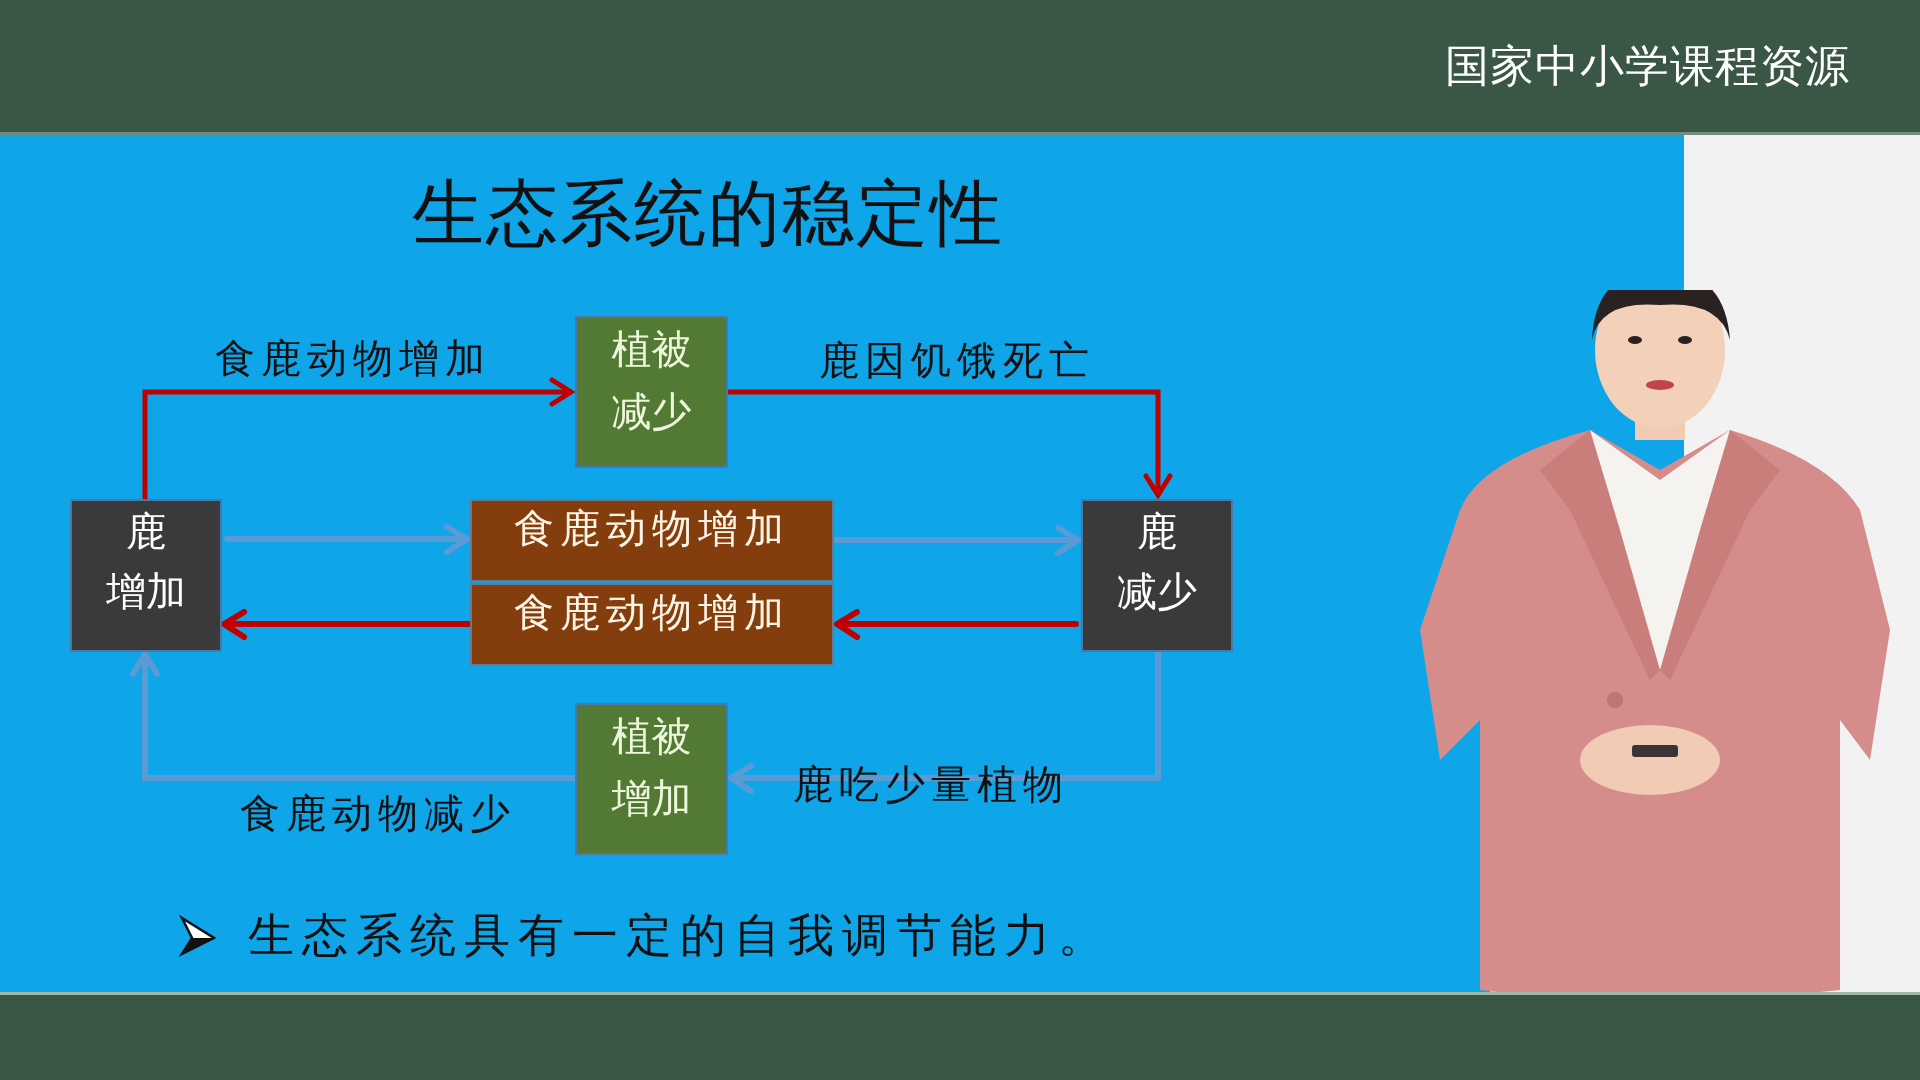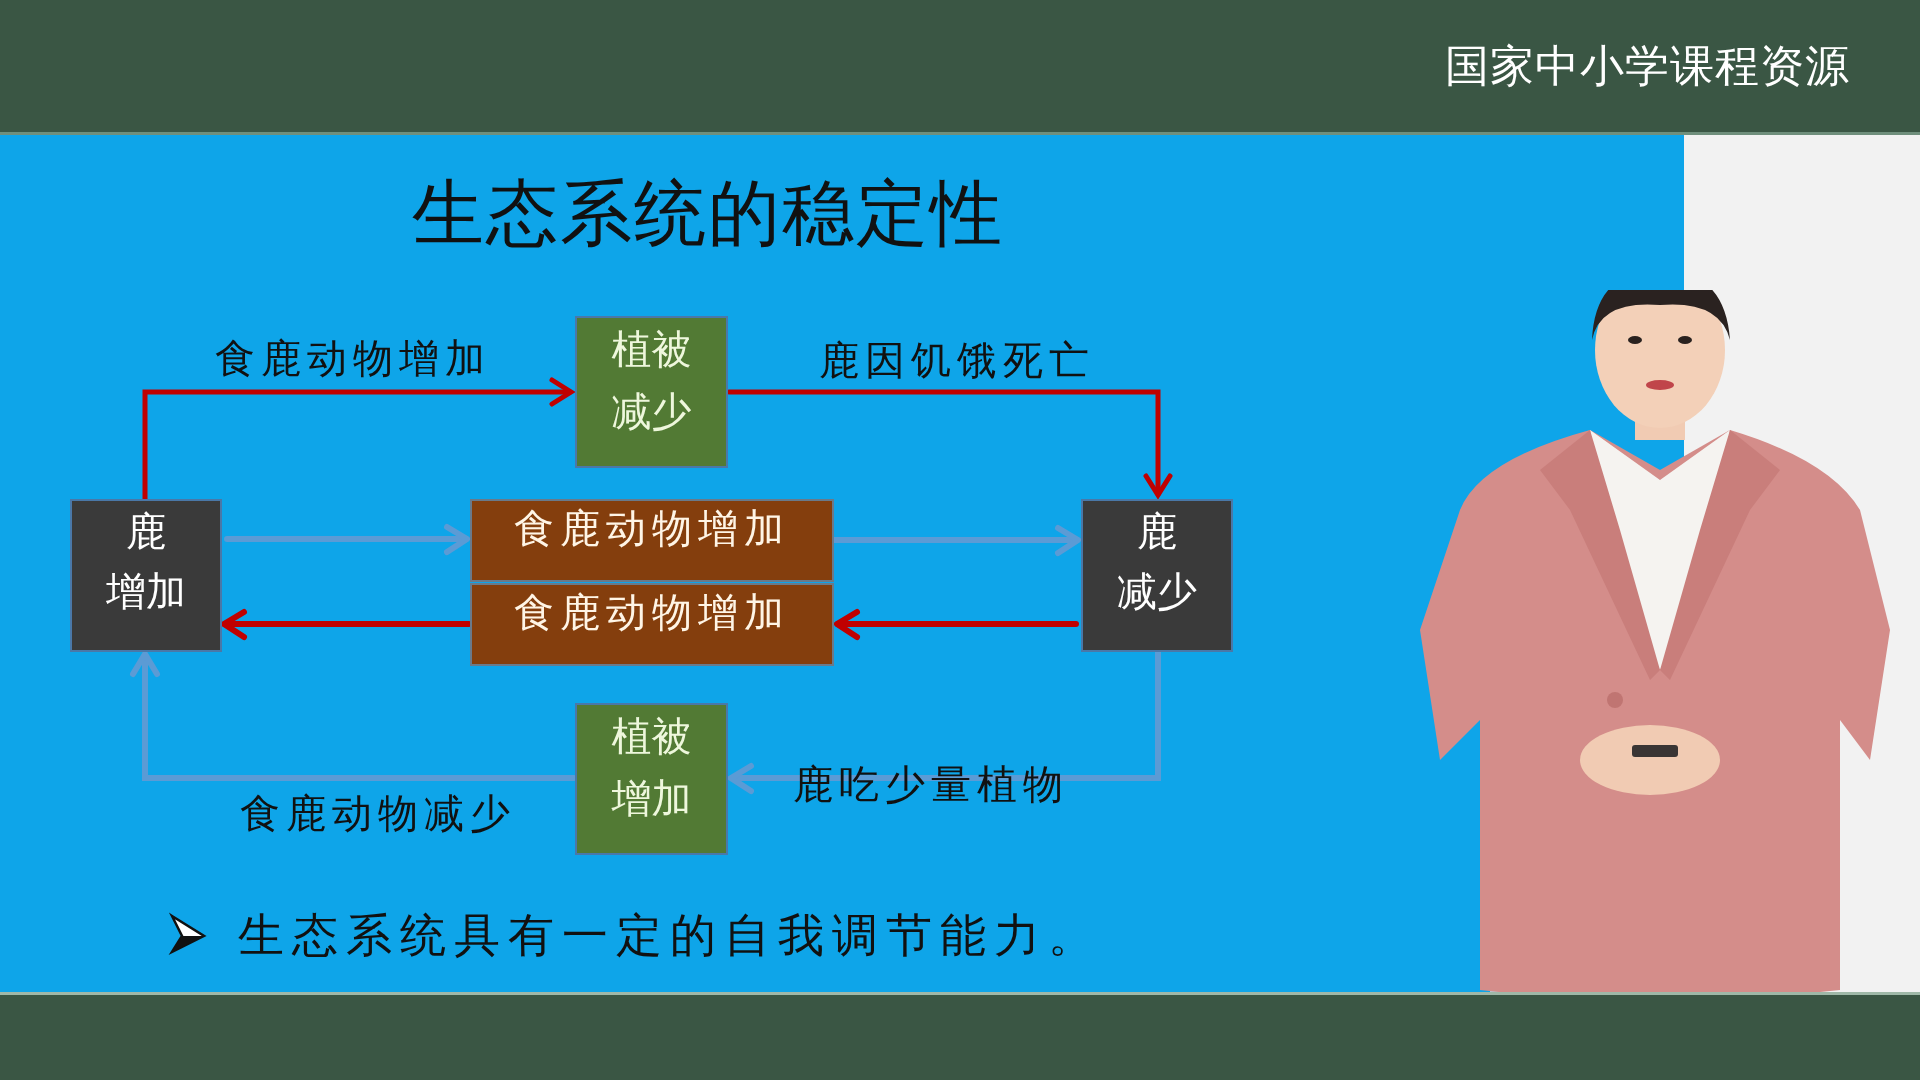--- a/index.html
+++ b/index.html
@@ -41,23 +41,23 @@
   }
   .box.deer { background: #3a3a3a; width: 152px; height: 153px; font-size: 40px; line-height: 60px; }
   .box.veg { background: #527a34; width: 153px; height: 152px; font-size: 40px; line-height: 62px; color: #eef7dc; }
   .box.pred { background: #843e0d; width: 364px; height: 83px; font-size: 40px; letter-spacing: 6px; color: #fff5e6; border-color: #6a7a8a; }
   .box .lines { display: flex; flex-direction: column; }
   .label {
     position: absolute; font-size: 40px; color: #111; letter-spacing: 6px; line-height: 1;
     font-family: "DejaVu Serif", "Liberation Serif", serif;
   }
   .statement {
-    position: absolute; left: 168px; top: 912px;
+    position: absolute; left: 178px; top: 912px;
     font-size: 46px; color: #111; letter-spacing: 8px; line-height: 1;
-    display: flex; align-items: flex-start;
+    display: flex; align-items: flex-end;
   }
   .bullet { display: inline-block; width: 40px; height: 44px; margin-right: 30px; }
   .presenter { position: absolute; left: 1400px; top: 290px; width: 520px; height: 790px; }
 </style>
 </head>
 <body>
 
 <div class="frame">
 
   <div class="header">

